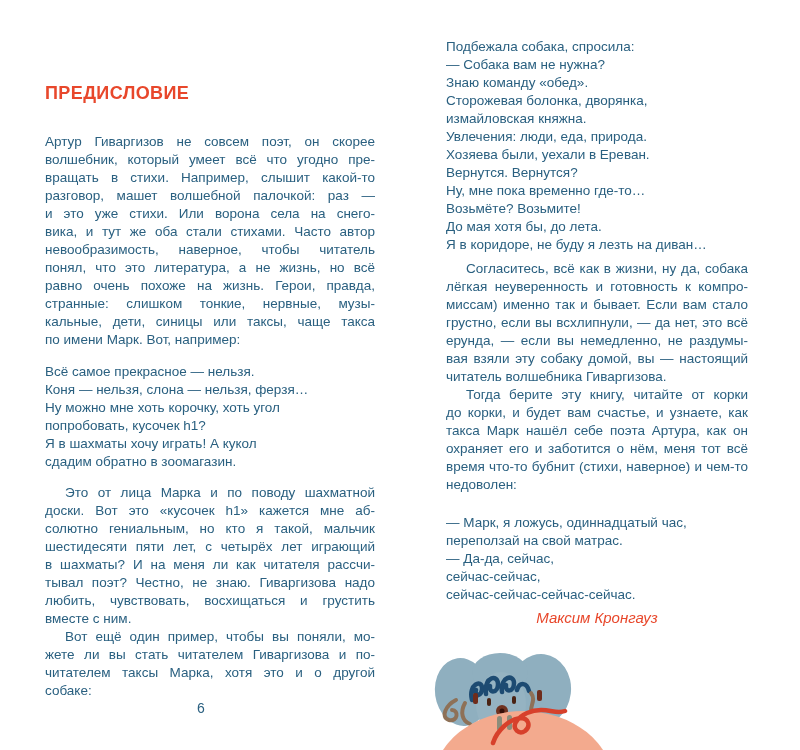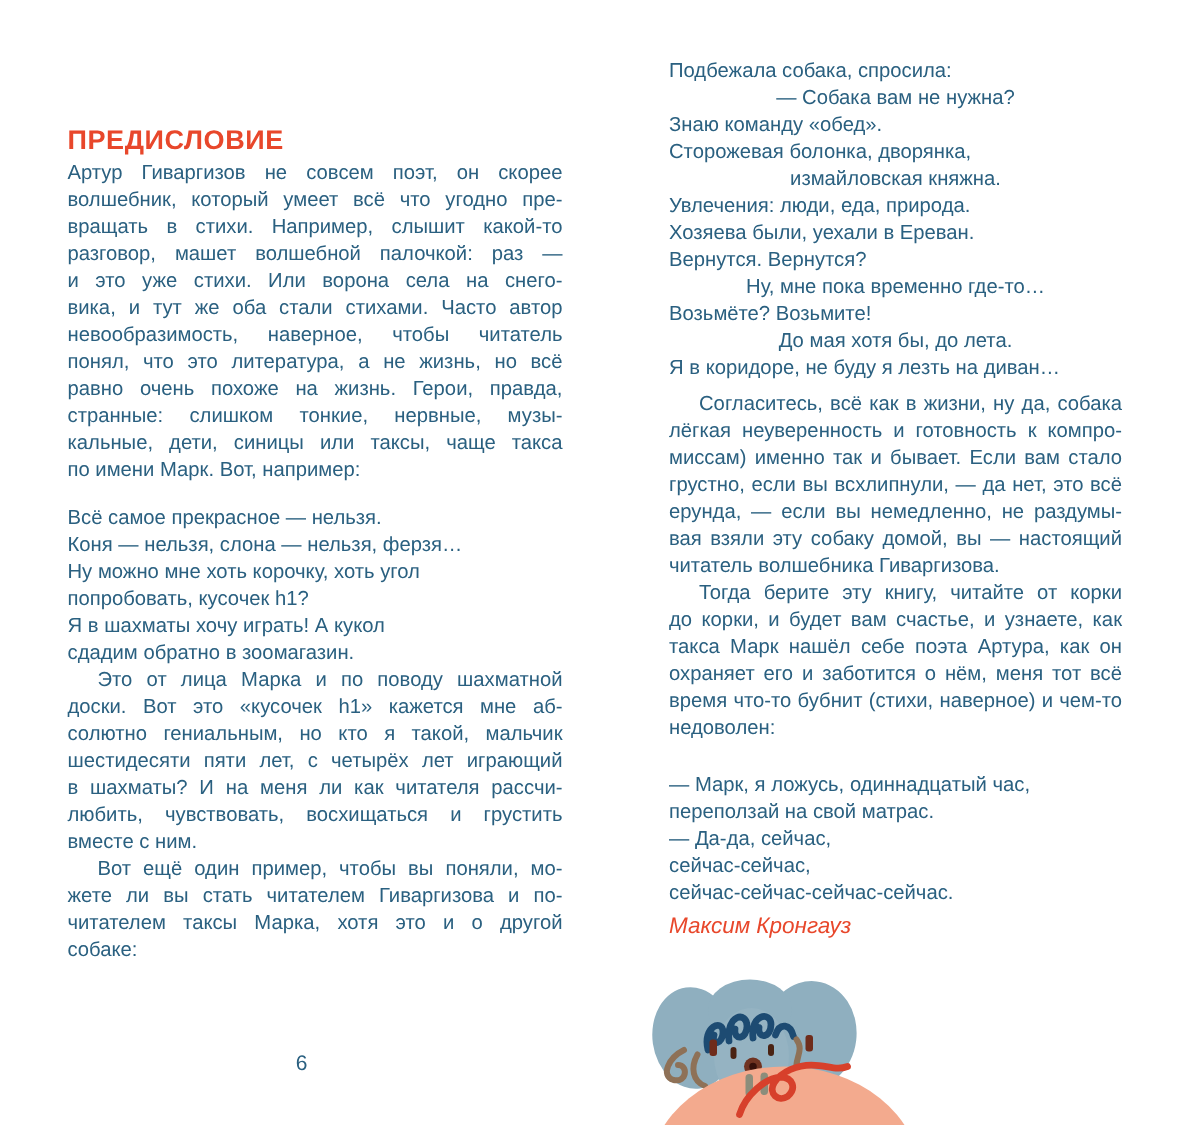--- a/index.html
+++ b/index.html
@@ -10,34 +10,34 @@
   html,body{background:#ffffff}
   body{width:800px;height:750px;overflow:hidden;position:relative;
        font-family:"Liberation Sans","DejaVu Sans",sans-serif;}
   .page{position:absolute;inset:0;background:#ffffff}
 
   .col{position:absolute;color:var(--ink);font-size:13.5px;line-height:18px}
   .col-left{left:45px;top:84px;width:330px}
   .col-right{left:446px;top:38px;width:302px}
 
   .heading{font-size:18px;line-height:18px;font-weight:700;color:var(--accent);
-           letter-spacing:.4px;margin:0 0 4px 0}
+           letter-spacing:.4px;margin:0 0 31px 0}
 
   .line{white-space:nowrap}
   .line.just{white-space:normal;text-align:justify;text-align-last:justify}
   .line.indent{text-indent:20px}
-  .line.right{text-align:center}
+  .line.right{text-align:left}
 
   
   .col-left  .block:nth-child(2){margin-top:14px}   
-  .col-left  .block:nth-child(3){}   
+  .col-left  .block:nth-child(3){margin-top:13px}   
   .col-right .block:nth-child(2){margin-top:6px}   
   .col-right .block:nth-child(4){margin-top:20px}    
 
-  .signature{margin-top:5px;text-align:left;font-style:italic;
+  .signature{margin-top:5px;text-align:center;font-style:italic;
              font-size:15px;line-height:18px;color:var(--accent)}
 
   .page-number{position:absolute;left:45px;top:700px;width:312px;
                text-align:center;color:var(--ink);font-size:14px}
 
   .illo{position:absolute;left:425px;top:648px;width:180px;height:102px}
 </style>
 </head>
 <body>
 
@@ -67,20 +67,21 @@
           <div class="line">попробовать, кусочек h1?</div>
           <div class="line">Я в шахматы хочу играть! А кукол</div>
           <div class="line">сдадим обратно в зоомагазин.</div>
         </div>
         <div class="block para">
           <div class="line just indent">Это от лица Марка и по поводу шахматной</div>
           <div class="line just">доски. Вот это «кусочек h1» кажется мне аб-</div>
           <div class="line just">солютно гениальным, но кто я такой, мальчик</div>
           <div class="line just">шестидесяти пяти лет, с четырёх лет играющий</div>
           <div class="line just">в шахматы? И на меня ли как читателя рассчи-</div>
+          <div class="line just">тывал поэт? Честно, не знаю. Гиваргизова надо</div>
           <div class="line just">любить, чувствовать, восхищаться и грустить</div>
           <div class="line">вместе с ним.</div>
         </div>
         <div class="block para">
           <div class="line just indent">Вот ещё один пример, чтобы вы поняли, мо-</div>
           <div class="line just">жете ли вы стать читателем Гиваргизова и по-</div>
           <div class="line just">читателем таксы Марка, хотя это и о другой</div>
           <div class="line">собаке:</div>
         </div>
       </div>

